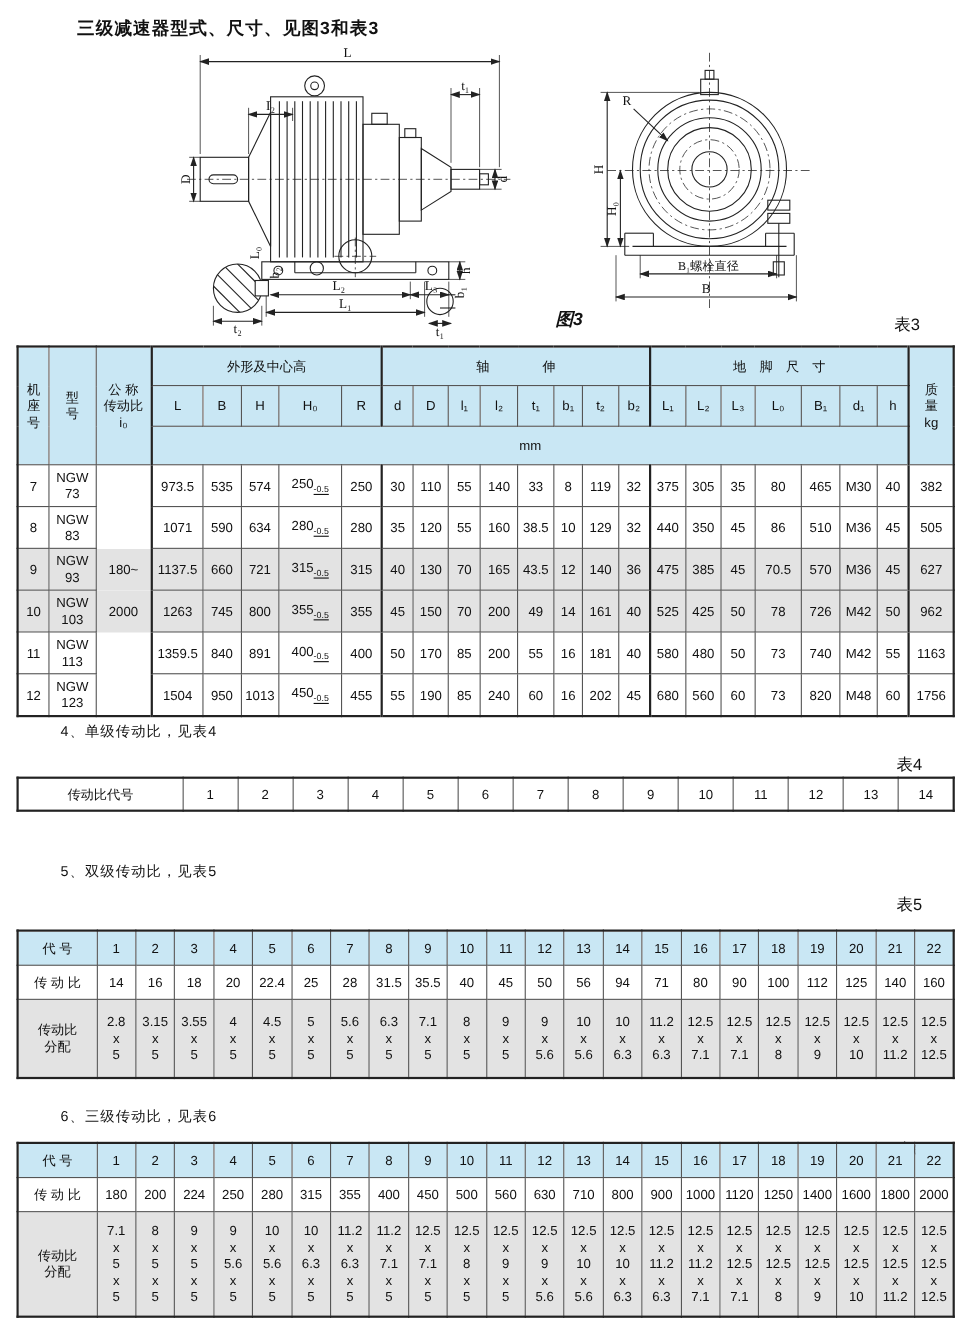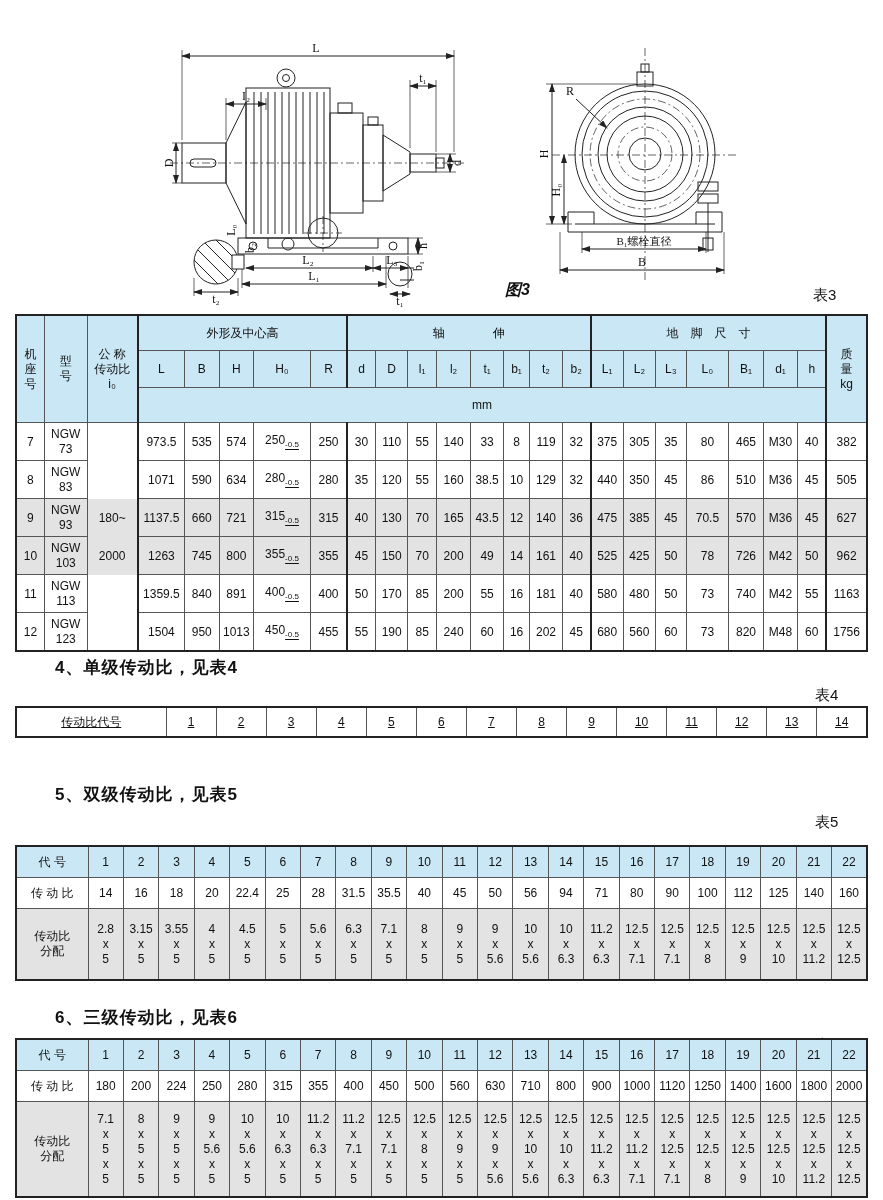--- a/index.html
+++ b/index.html
@@ -1,58 +1,59 @@
 <!DOCTYPE html>
 <html><head>
 <meta charset="utf-8">
 <style>
   html,body{margin:0;padding:0;background:#fff;}
   .page{position:relative;width:883px;height:1200px;background:#fff;overflow:hidden;
         font-family:"Liberation Sans","DejaVu Sans",sans-serif;color:#111;}
   .abs{position:absolute;}
   .title{left:70px;top:16px;font-size:16px;font-weight:bold;letter-spacing:1px;}
-  .sec-title{font-size:17px;font-weight:bold;letter-spacing:1px;}
+  .sec-title{font-size:13px;font-weight:normal;letter-spacing:1px;}
   .tbl-label{font-size:15px;}
   .fig-label{font-weight:bold;font-size:16px;}
 
   table{border-collapse:collapse;table-layout:fixed;width:100%;}
   .tbl{border:2px solid #222;}
   td,th{border:1px solid #555;text-align:center;vertical-align:middle;
         font-weight:normal;font-size:12px;padding:1px;color:#111;overflow:hidden;}
   .pre{white-space:pre-line;line-height:1.25;}
   tr.blue th, tr.blue td{background:#c9e7f4;}
   tr.gray td{background:#e3e3e3;}
   .tl{border-left:2px solid #222;}
   .i0{border-top:0;border-bottom:0;}
   sub{font-size:8px;text-decoration:underline;}
 
   #t3 thead tr.r1 th{height:32px;}
   #t3 thead tr.r2 th{height:34px;}
   #t3 thead tr.r3 th{height:32px;}
   #t3 tbody td{height:35px;}
-  #t4 td,#t4 th{height:26px;text-decoration:underline;}
+  #t4 td,#t4 th{height:26px;}
   #t5 tr.r1 td,#t5 tr.r1 th{height:28px;}
   #t5 tr.r2 td,#t5 tr.r2 th{height:28px;}
   #t5 tr.r3 td,#t5 tr.r3 th{height:68px;}
   #t6 tr.r1 td,#t6 tr.r1 th{height:28px;}
   #t6 tr.r2 td,#t6 tr.r2 th{height:28px;}
   #t6 tr.r3 td,#t6 tr.r3 th{height:92px;}
 
   svg{overflow:visible;}
   svg line,svg rect,svg circle,svg polygon,svg polyline,svg path{stroke:#222;fill:none;stroke-width:1;}
   svg .cl{stroke-dasharray:8 3 2 3;stroke-width:0.7;}
   svg .thin{stroke-width:0.7;}
   svg text{font-size:12px;fill:#111;stroke:none;font-family:"Liberation Serif","DejaVu Serif",serif;}
   svg marker path{fill:#222;stroke:none;}
 </style>
 </head>
 <body>
 
 <div class="page">
 
+  <div class="abs title">三级减速器型式、尺寸、见图3和表3</div>
 
   <svg class="abs" id="svg-side" style="left:168px;top:40px;" width="300" height="266" viewBox="0 0 300 266">
     <defs>
       <marker id="sa" markerWidth="10" markerHeight="8" refX="8" refY="3" orient="auto-start-reverse">
         <path d="M0,0L9,3L0,6z"></path>
       </marker>
     </defs>
 
     <line x1="14" y1="16" x2="286" y2="16" marker-start="url(#sa)" marker-end="url(#sa)"></line>
     <line class="thin" x1="14" y1="10" x2="14" y2="100"></line>

